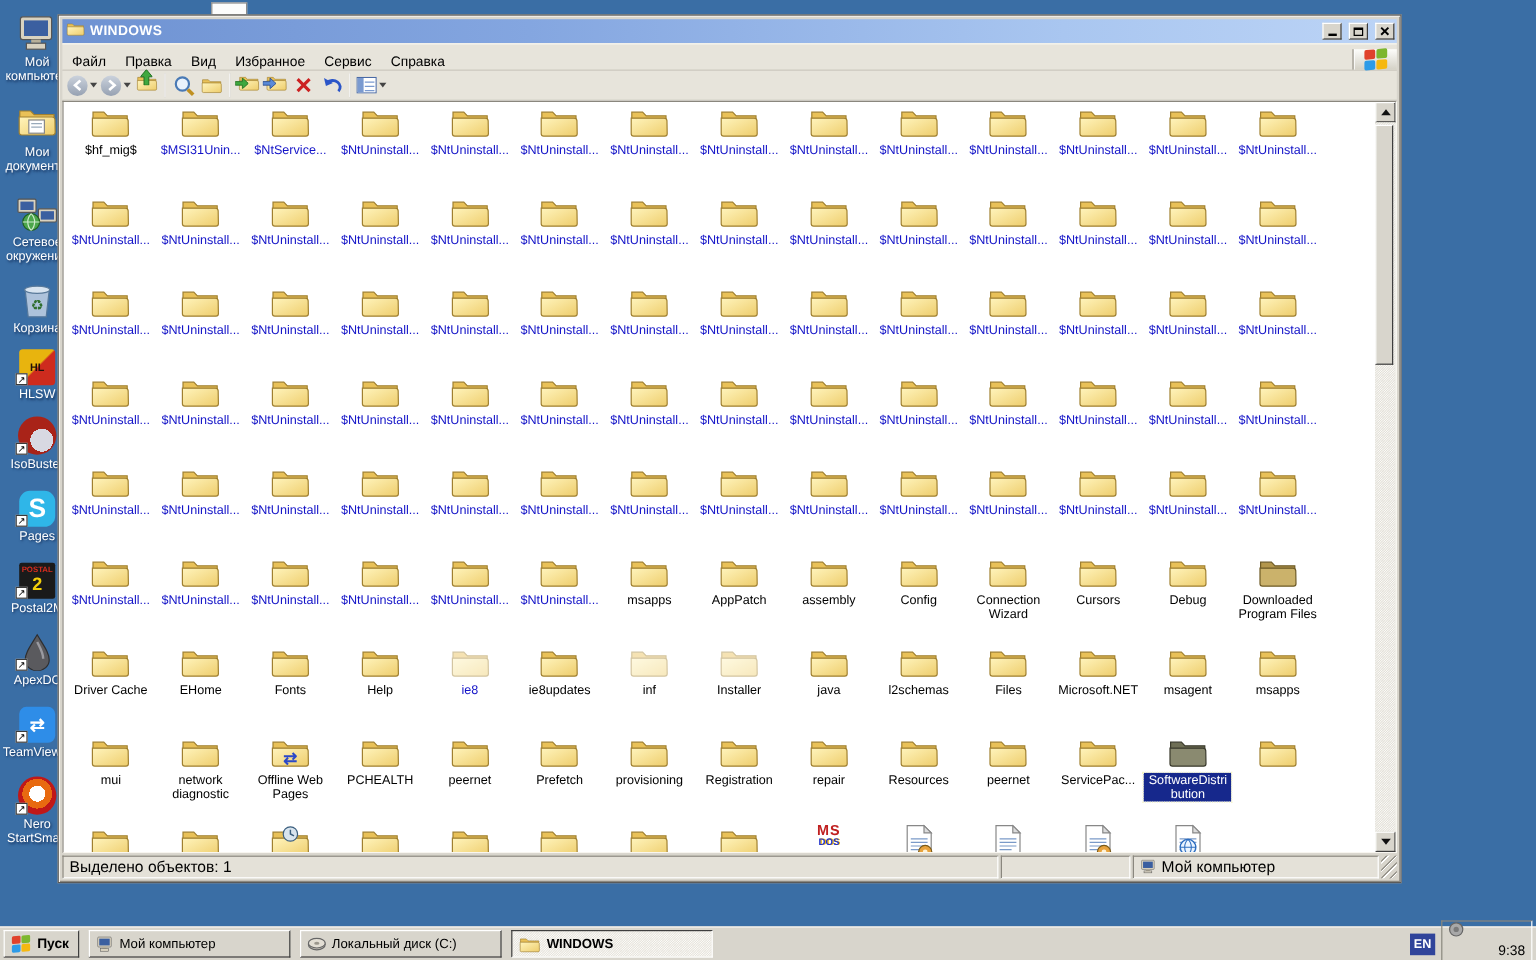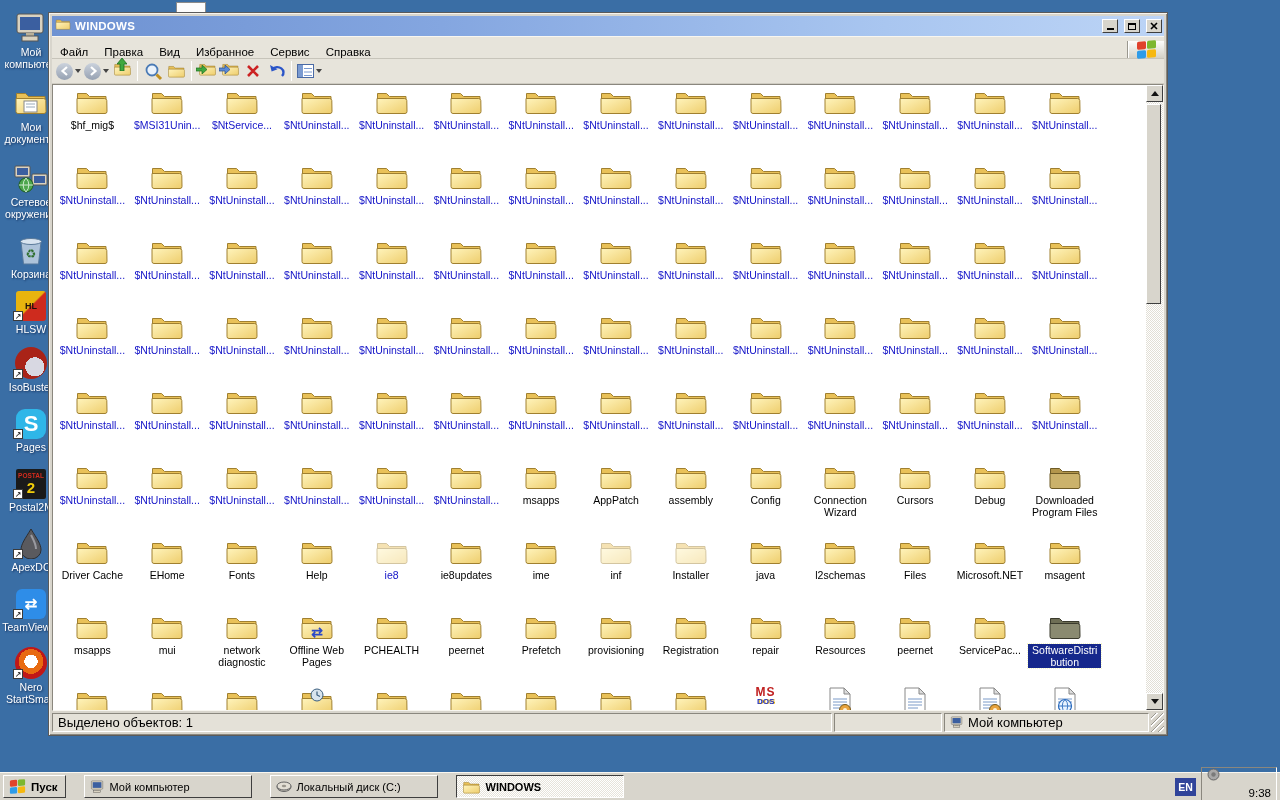--- a/index.html
+++ b/index.html
@@ -82,21 +82,21 @@
   #statusbar { height:21px; flex:0 0 21px; display:flex; gap:2px; align-items:stretch; padding-top:2px; background:#D8D5CC; font-size:13px; }
   .sb-panel { border:1px solid; border-color:#8A877E #FFF #FFF #8A877E; display:flex; align-items:center; padding:0 5px; gap:4px; background:#E4E1D8; }
   #sb-left { flex:1; }
   #sb-mid { width:108px; }
   #sb-right { width:205px; }
   #grip { width:13px; background:
     repeating-linear-gradient(135deg, transparent 0 3px, #9a978e 3px 4px, #fff 4px 5px); }
 
   
   #taskbar { position:absolute; left:0; bottom:0; width:1280px; height:28px; z-index:10;
-    background:#D8D5CC; border-top:1px solid #F8F6F0; box-shadow:0 -2px 0 #3A6EA5; display:flex; align-items:center; padding:0 3px; gap:18px; }
+    background:#D8D5CC; border-top:1px solid #F8F6F0; box-shadow:0 -2px 0 #3A6EA5; display:flex; align-items:center; padding:0 3px; gap:8px; }
   #start-btn { height:23px; display:flex; align-items:center; gap:4px; padding:0 7px 0 4px; font-weight:bold; font-size:11.5px; background:#D8D5CC; border:1px solid; border-color:#fff #3E3E3E #3E3E3E #fff; }
   #start-btn .flag { transform:scale(.8) skewY(-5deg); }
   .task { width:168px; height:23px; display:flex; align-items:center; gap:5px; padding:0 5px; font-size:11px; background:#D8D5CC; border:1px solid; border-color:#fff #3E3E3E #3E3E3E #fff; white-space:nowrap; overflow:hidden; }
   .task.active { border-color:#3E3E3E #fff #fff #3E3E3E; font-weight:bold;
     background-image:linear-gradient(45deg,#fff 25%,transparent 25%,transparent 75%,#fff 75%),linear-gradient(45deg,#fff 25%,transparent 25%,transparent 75%,#fff 75%);
     background-size:2px 2px; background-position:0 0,1px 1px; background-color:#E6E3DA; }
   #tray { margin-left:auto; display:flex; align-items:center; gap:5px; }
   #lang-ind { width:21px; height:18px; background:#30449A; color:#fff; font-size:10.5px; font-weight:bold; display:flex; align-items:center; justify-content:center; }
   #tray-box { height:40px; width:76px; border:1px solid; border-color:#8A877E #FFF #FFF #8A877E; display:flex; align-items:flex-start; gap:6px; padding:0 5px; font-size:11.5px;flex-direction:column; }
   #clock { margin-left:auto; }
@@ -1170,29 +1170,20 @@
             <span class="ic">
               <svg width="34" height="30" viewBox="0 0 34 30" style="opacity:1">
     <path d="M2.5 6.5 L11.5 6.5 L14.5 9.5 L31 9.5 L31 12 L2.5 12 Z" fill="#E9C158" stroke="#A08030"></path>
     <path d="M2 11.5 L29.5 11.5 Q31.5 11.5 31.8 13.5 L32 24.5 Q32 26.5 30 26.5 L4 26.5 Q2 26.5 2 24.5 Z" fill="url(#gfold)" stroke="#A08030"></path>
               </svg>
             </span>
     <span class="lbl">ie8updates</span>
           </div>
           <div class="cell">
             <span class="ic">
-              <svg width="34" height="30" viewBox="0 0 34 30" style="opacity:1">
-    <path d="M2.5 6.5 L11.5 6.5 L14.5 9.5 L31 9.5 L31 12 L2.5 12 Z" fill="#E9C158" stroke="#A08030"></path>
-    <path d="M2 11.5 L29.5 11.5 Q31.5 11.5 31.8 13.5 L32 24.5 Q32 26.5 30 26.5 L4 26.5 Q2 26.5 2 24.5 Z" fill="url(#gfold)" stroke="#A08030"></path>
-              </svg>
-            </span>
-    <span class="lbl">ime</span>
-          </div>
-          <div class="cell">
-            <span class="ic">
               <svg width="34" height="30" viewBox="0 0 34 30" style="opacity:0.45">
     <path d="M2.5 6.5 L11.5 6.5 L14.5 9.5 L31 9.5 L31 12 L2.5 12 Z" fill="#E9C158" stroke="#A08030"></path>
     <path d="M2 11.5 L29.5 11.5 Q31.5 11.5 31.8 13.5 L32 24.5 Q32 26.5 30 26.5 L4 26.5 Q2 26.5 2 24.5 Z" fill="url(#gfold)" stroke="#A08030"></path>
               </svg>
             </span>
     <span class="lbl">inf</span>
           </div>
           <div class="cell">
             <span class="ic">
               <svg width="34" height="30" viewBox="0 0 34 30" style="opacity:0.45">

